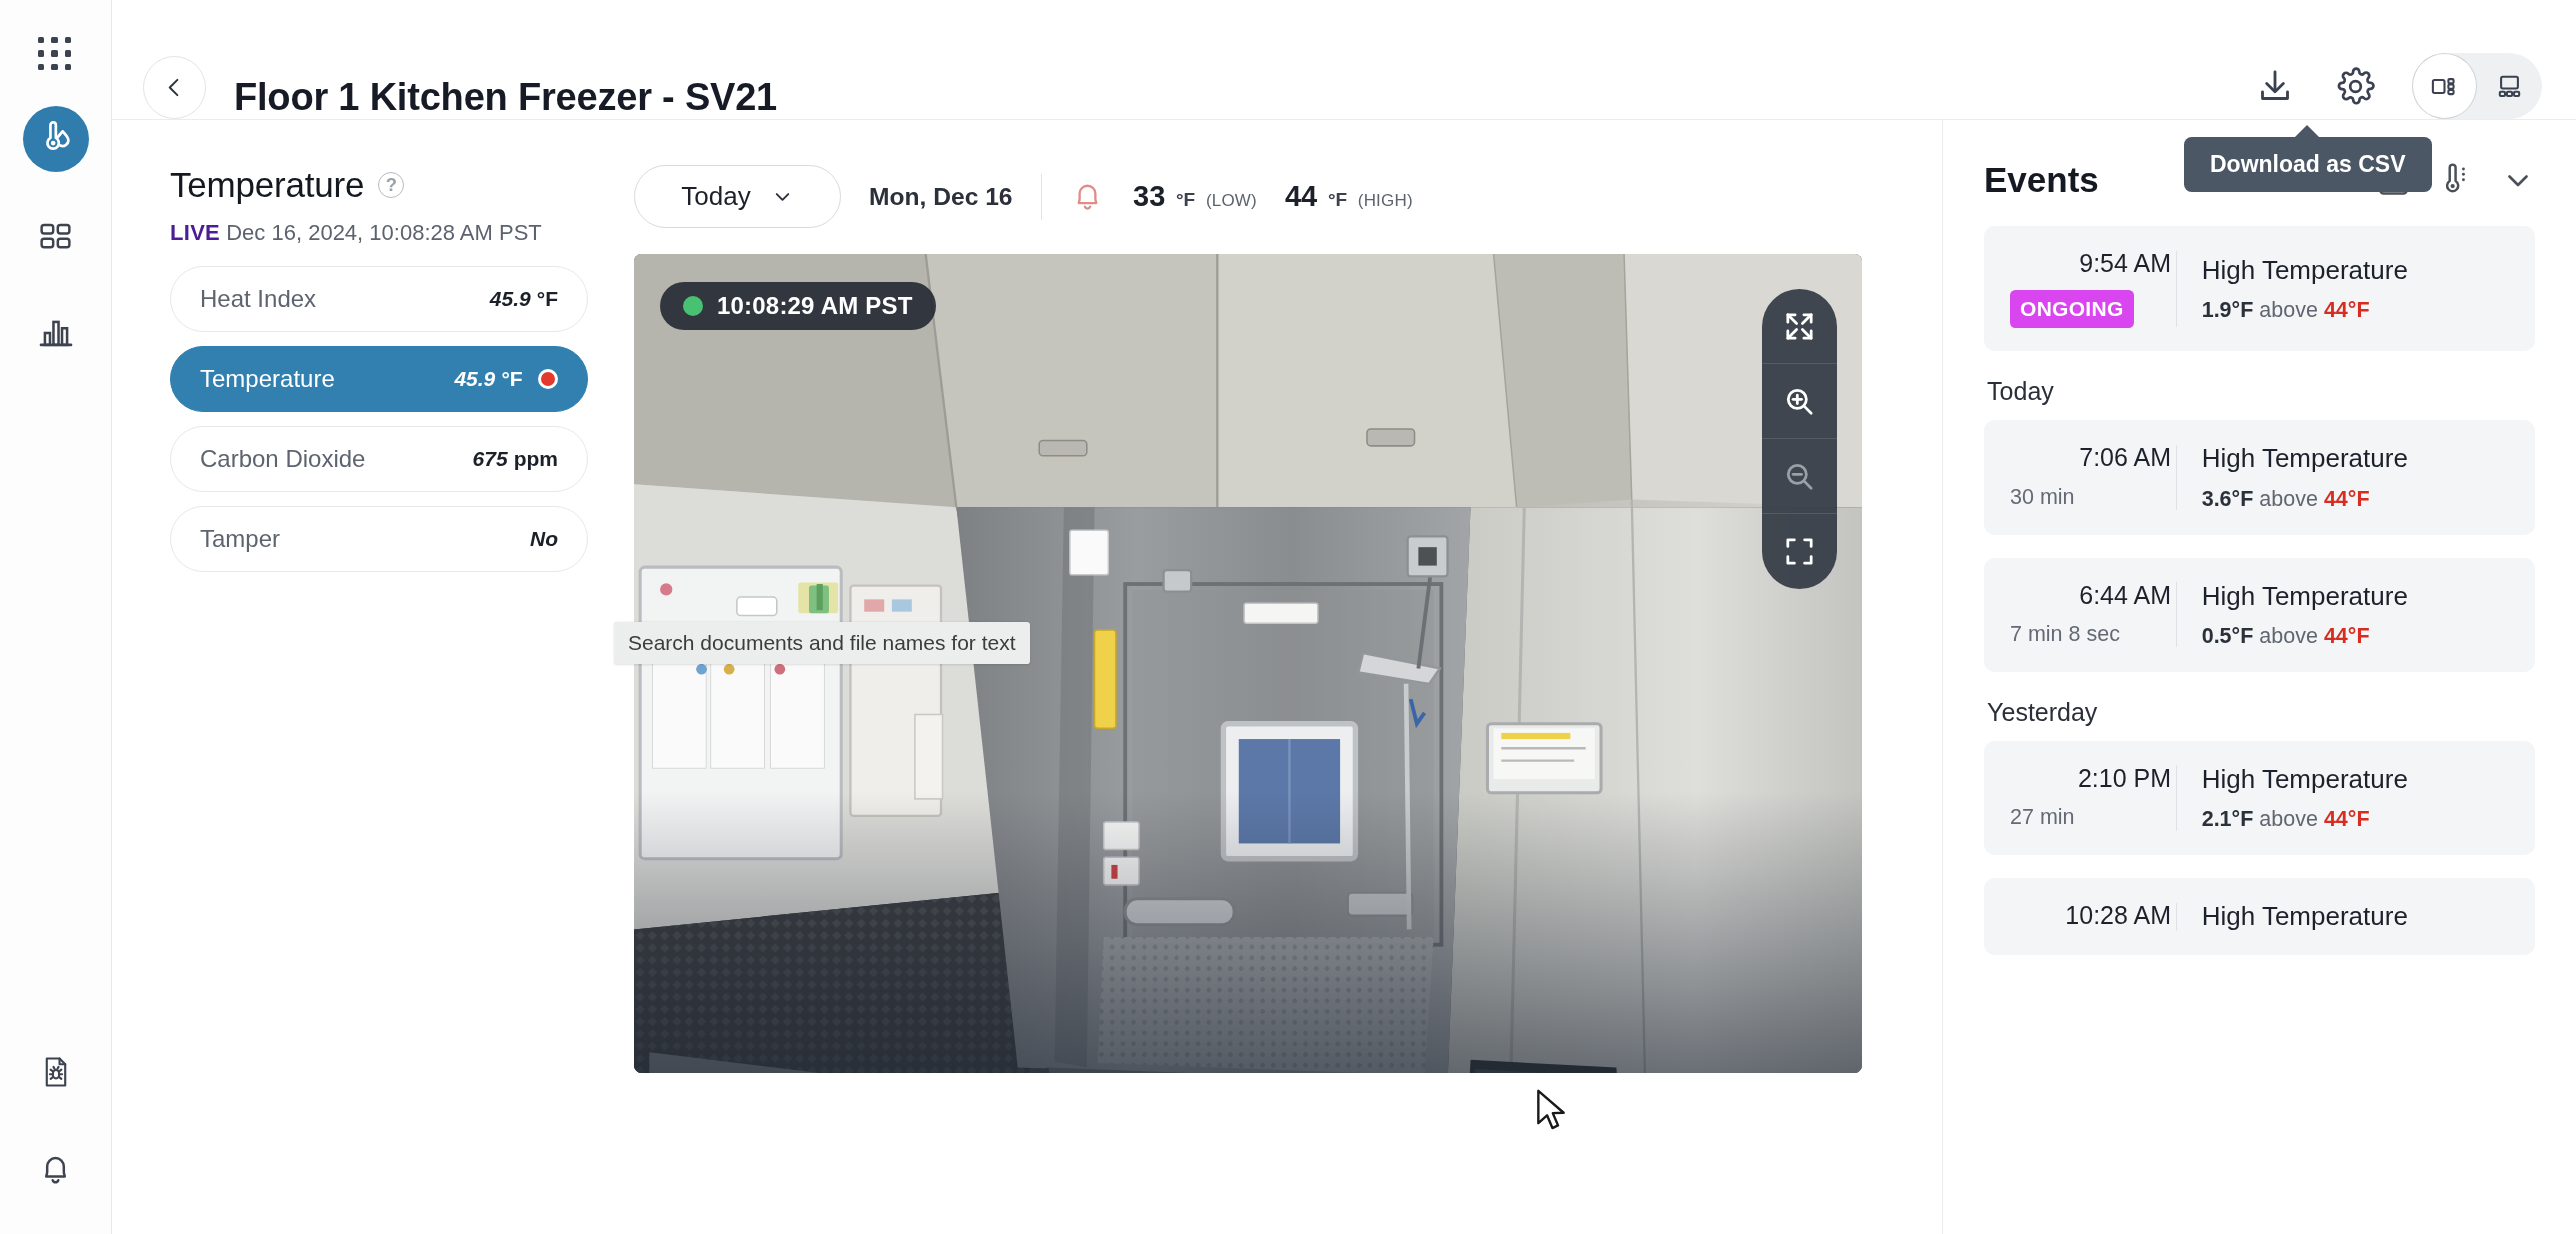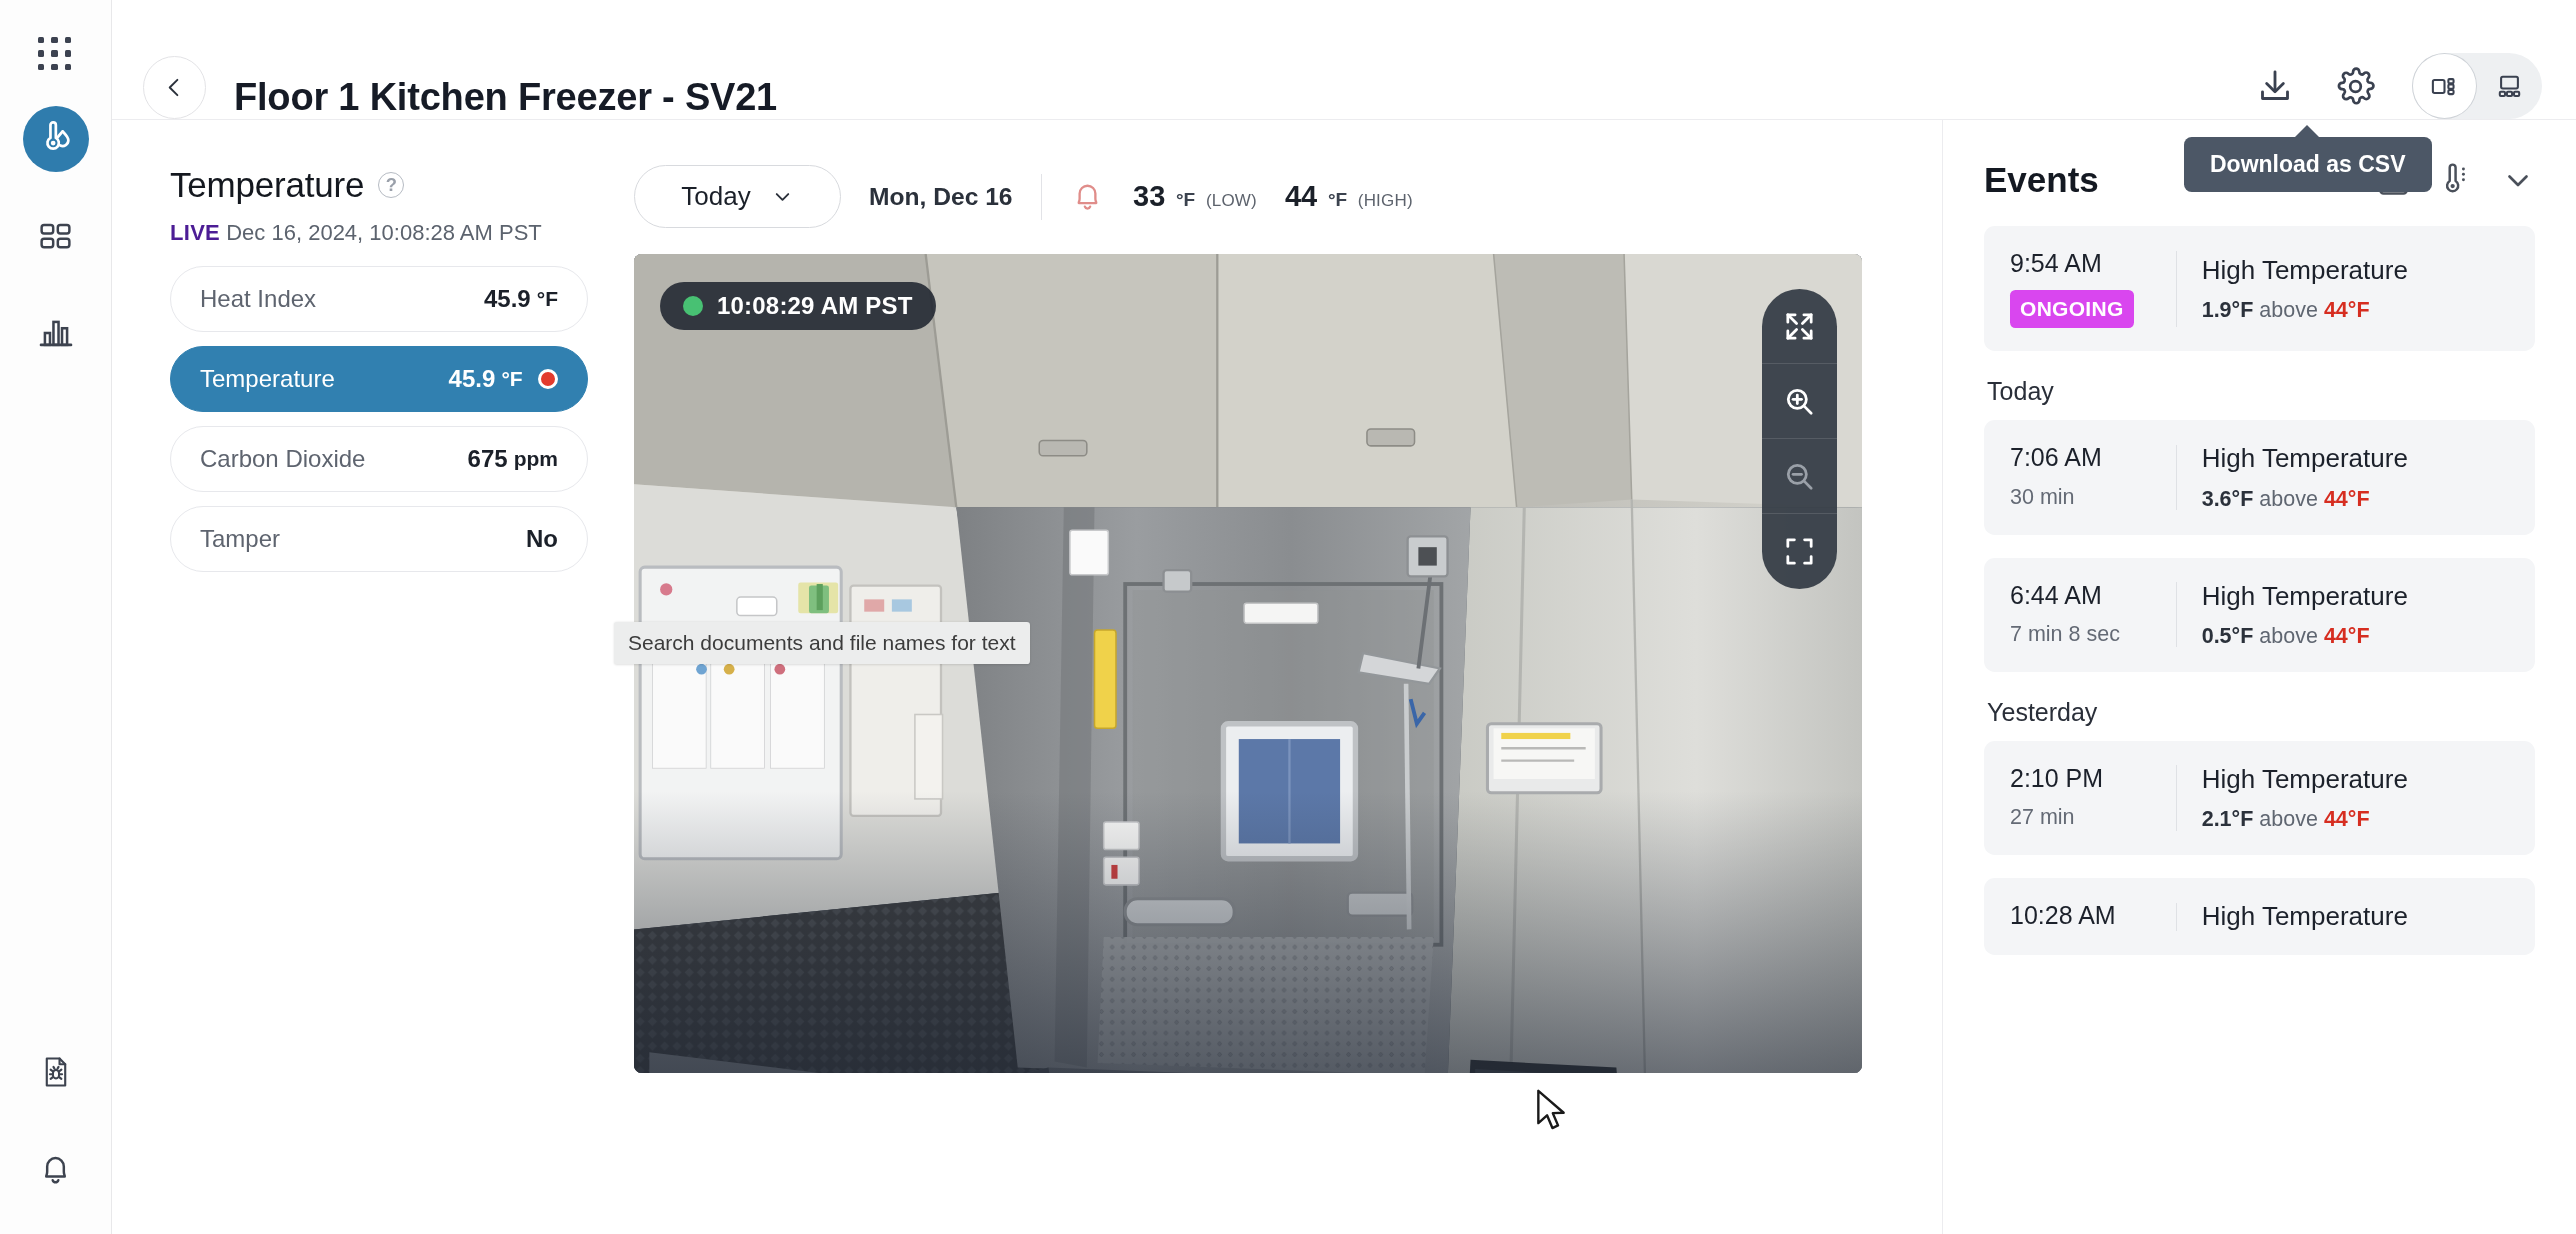--- a/index.html
+++ b/index.html
@@ -71,21 +71,21 @@
     color:#9aa0aa; font-size: 18.4px; display:flex; align-items:center; justify-content:center; cursor:pointer;
     font-weight:700; }
   .live-row { margin-top: 15.4px; font-size: 22px; color: #5c636e; white-space: nowrap; }
   .live-badge { color: #4c1d95; font-weight: 700; letter-spacing: 0.3px; }
   .metric-list { margin-top: 20px; display: flex; flex-direction: column; gap: 14px; }
   .metric {
     height: 66px; border-radius: 34px; border: 1.2px solid #e7e8ec; background: #fff;
     display: flex; align-items: center; padding: 0 29px; cursor: pointer;
   }
   .metric .m-label { font-size: 24px; color: #5e646f; }
-  .metric .m-val { margin-left: auto; font-size: 24px; color: #1b2029; font-weight: 700; }
+  .metric .m-val { margin-left: auto; font-size: 21px; color: #1b2029; font-weight: 700; font-style: italic; }
   .metric .m-unit { font-size: 21px; color: #1b2029; font-weight: 700; margin-left: 6.1px; }
   .metric.active { background: #3180b0; border-color: #3180b0; }
   .metric.active .m-label { color: #fff; }
   .metric.active .m-val, .metric.active .m-unit { color: #fff; }
   .rec-dot { width: 20px; height: 20px; border-radius: 50%; background: #e23b2e;
     border: 3.1px solid #ffffff; margin-left: 15.4px; flex: none; }
 
   
   .tooltip-light {
     position: absolute; background: #eceded; color: #3c3c3c; font-size: 21px;
@@ -129,21 +129,21 @@
   
   .events { width: 634px; flex: none; border-left: 0.8px solid #ececef; padding: 40px 41px 0 41px;
     background: #fff; overflow: hidden; }
   .events-head { display: flex; align-items: center; }
   .events-title { font-size: 35px; font-weight: 700; color: #141922; }
   .events-actions { margin-left: auto; display: flex; align-items: center; gap: 26px; }
   .grp-label { font-size: 25px; color: #2a2f39; margin: 26px 0 14px 3.1px; }
   .ev-card { background: #f4f5f7; border-radius: 10.7px; padding: 23px 26px; margin-bottom: 23px;
     display: flex; align-items: stretch; cursor: pointer; }
   .ev-left { width: 161px; flex: none; display: flex; flex-direction: column; gap: 12.3px; }
-  .ev-time { font-size: 25px; color: #1c212b; }
+  .ev-time { font-size: 25px; color: #1c212b; text-align: right; }
   .ev-dur { font-size: 21.5px; color: #646a75; }
   .ev-badge { display: inline-block; background: #d946ef; color: #fff; font-size: 21px; font-weight: 700;
     border-radius: 5.4px; padding: 7px 10px; letter-spacing: 0.3px; width: fit-content; }
   .ev-sep { width: 1.5px; background: #dfe1e5; margin: 1.5px 24.6px 1.5px 4.6px; flex: none; }
   .ev-right { display: flex; flex-direction: column; gap: 12.3px; justify-content: center; }
   .ev-title { font-size: 26px; color: #1c212b; }
   .ev-desc { font-size: 21.5px; color: #5f6671; }
   .ev-desc b { color: #2b313b; font-weight: 700; }
   .ev-thr { color: #d62d20; font-weight: 700; }
 </style>

